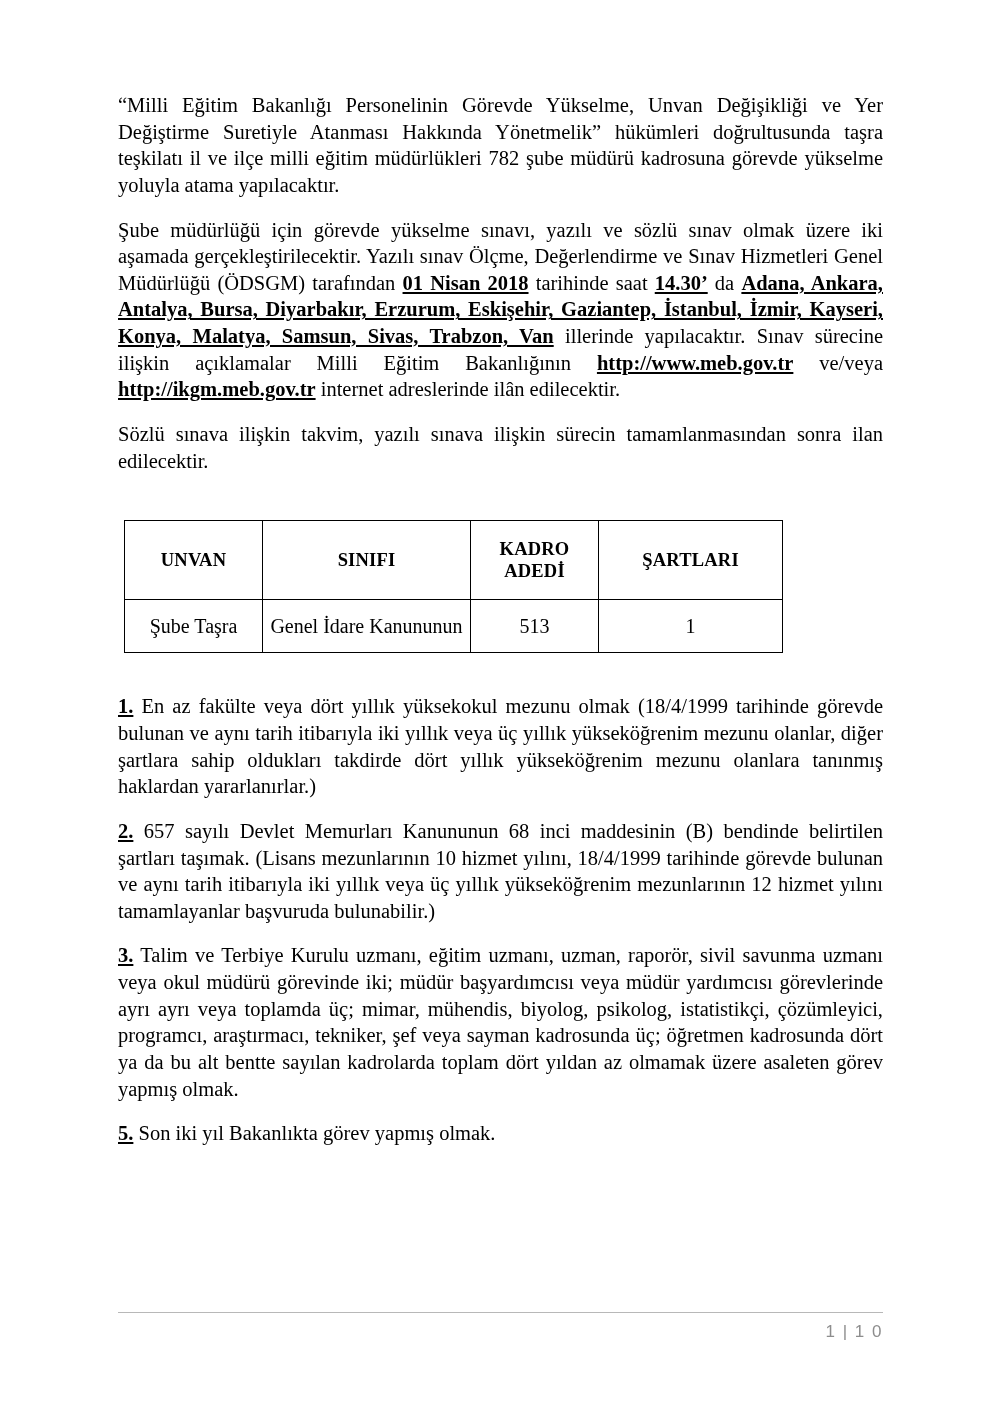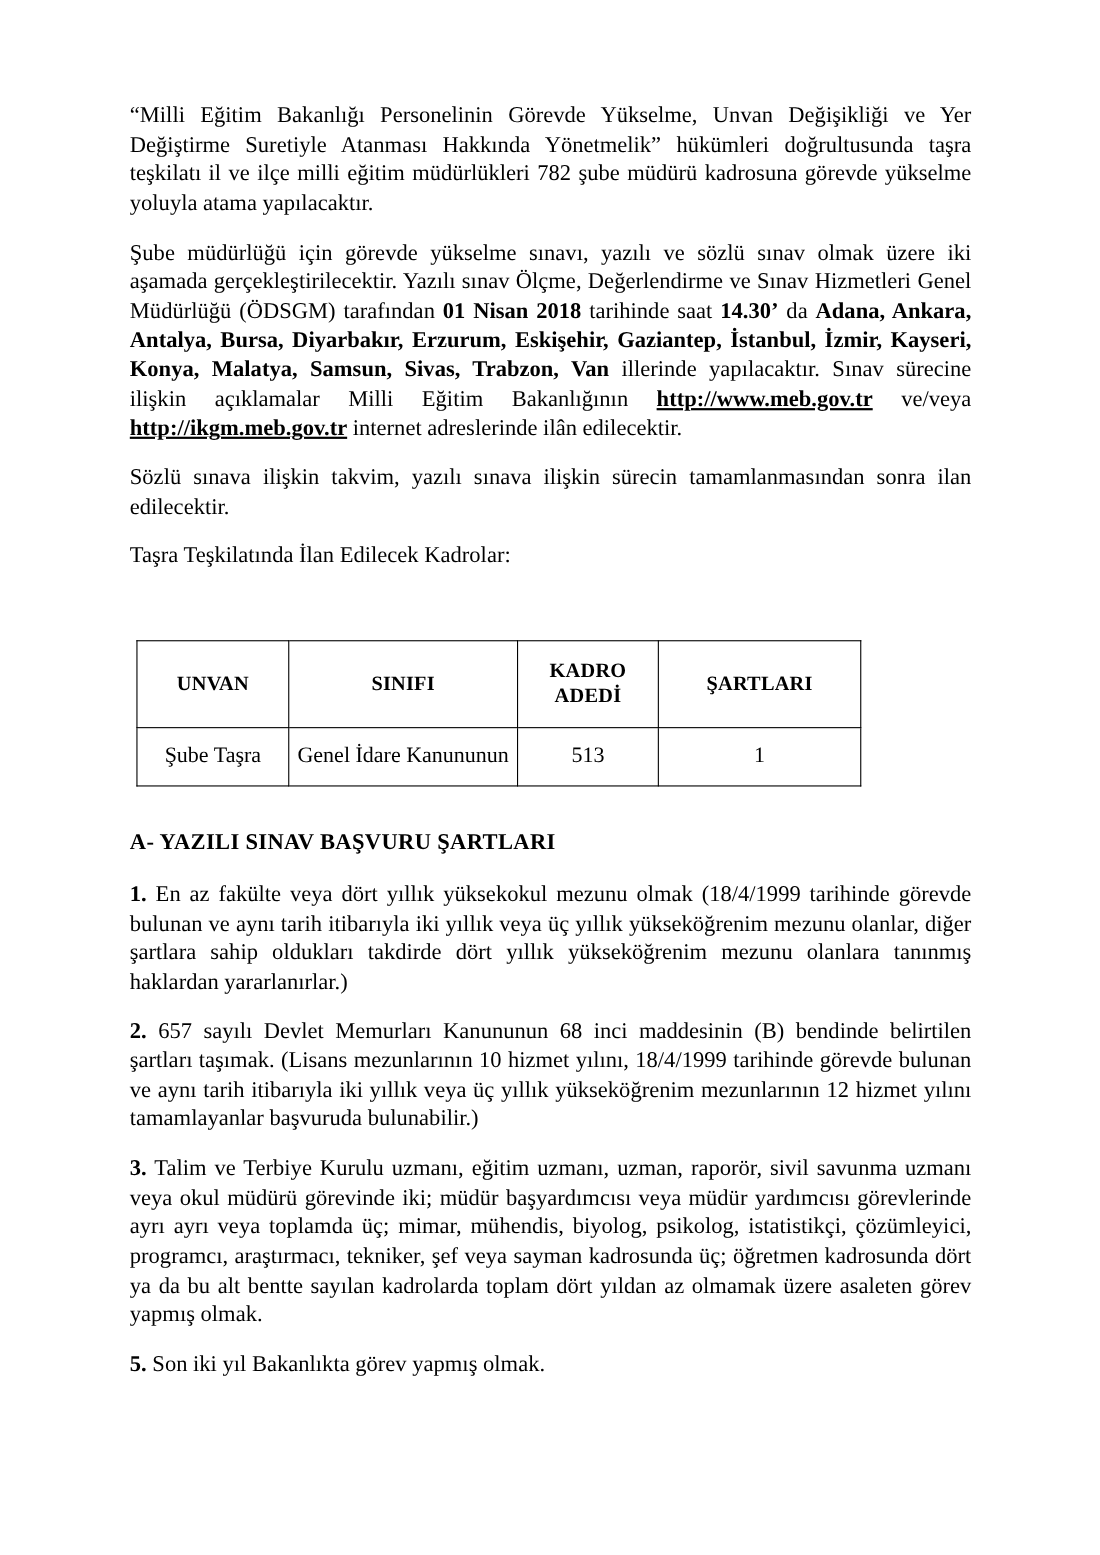--- a/index.html
+++ b/index.html
@@ -36,31 +36,31 @@
     margin: 0 0 18px 0;
     font-size: 20.5px;
     line-height: 1.30;
     text-align: justify;
     text-justify: inter-word;
     hyphens: none;
   }
 
   p.para:last-child { margin-bottom: 0; }
 
-  .b { font-weight: bold; }
+  .b { font-weight: bold; text-decoration: underline; }
 
   .url {
     font-weight: bold;
     text-decoration: underline;
     color: #000000;
   }
 
   
   .table-wrap {
-    margin-top: 63px;
+    margin-top: 46px;
     margin-bottom: 40px;
     padding-left: 6px;
   }
   table.kadro {
     border-collapse: collapse;
     width: 658px;
     table-layout: fixed;
   }
   table.kadro td, table.kadro th {
     border: 1.6px solid #000000;
@@ -122,21 +122,20 @@
 <div class="page">
 
   <div class="content">
 
     <p class="para">“Milli Eğitim Bakanlığı Personelinin Görevde Yükselme, Unvan Değişikliği ve Yer Değiştirme Suretiyle Atanması Hakkında Yönetmelik” hükümleri doğrultusunda taşra teşkilatı il ve ilçe milli eğitim müdürlükleri 782 şube müdürü kadrosuna görevde yükselme yoluyla atama yapılacaktır.</p>
 
     <p class="para"><span>Şube müdürlüğü için görevde yükselme sınavı, yazılı ve sözlü sınav olmak üzere iki aşamada gerçekleştirilecektir. Yazılı sınav Ölçme, Değerlendirme ve Sınav Hizmetleri Genel Müdürlüğü (ÖDSGM) tarafından </span><span class="b">01 Nisan 2018</span><span> tarihinde saat </span><span class="b">14.30’</span><span> da </span><span class="b">Adana, Ankara, Antalya, Bursa, Diyarbakır, Erzurum, Eskişehir, Gaziantep, İstanbul, İzmir, Kayseri, Konya, Malatya, Samsun, Sivas, Trabzon, Van</span><span> illerinde yapılacaktır. Sınav sürecine ilişkin açıklamalar Milli Eğitim Bakanlığının </span><a class="url" href="#">http://www.meb.gov.tr</a><span> ve/veya </span><a class="url" href="#">http://ikgm.meb.gov.tr</a><span> internet adreslerinde ilân edilecektir.</span></p>
 
     <p class="para">Sözlü sınava ilişkin takvim, yazılı sınava ilişkin sürecin tamamlanmasından sonra ilan edilecektir.</p>
 
-    <p class="para">Taşra Teşkilatında İlan Edilecek Kadrolar:</p>
 
     <div class="table-wrap">
       <table class="kadro">
         <colgroup>
           <col class="col-unvan">
           <col class="col-sinifi">
           <col class="col-kadro">
           <col class="col-derece">
         </colgroup>
         <thead>
@@ -151,27 +150,30 @@
           <tr>
             <td>Şube Taşra</td>
             <td>Genel İdare Kanununun</td>
             <td>513</td>
             <td>1</td>
           </tr>
         </tbody>
       </table>
     </div>
 
-    <h2 class="section-heading">A- YAZILI SINAV BAŞVURU ŞARTLARI</h2>
 
     <p class="para"><span class="b">1.</span><span> En az fakülte veya dört yıllık yüksekokul mezunu olmak (18/4/1999 tarihinde görevde bulunan ve aynı tarih itibarıyla iki yıllık veya üç yıllık yükseköğrenim mezunu olanlar, diğer şartlara sahip oldukları takdirde dört yıllık yükseköğrenim mezunu olanlara tanınmış haklardan yararlanırlar.)</span></p>
 
     <p class="para"><span class="b">2.</span><span> 657 sayılı Devlet Memurları Kanununun 68 inci maddesinin (B) bendinde belirtilen şartları taşımak. (Lisans mezunlarının 10 hizmet yılını, 18/4/1999 tarihinde görevde bulunan ve aynı tarih itibarıyla iki yıllık veya üç yıllık yükseköğrenim mezunlarının 12 hizmet yılını tamamlayanlar başvuruda bulunabilir.)</span></p>
 
     <p class="para"><span class="b">3.</span><span> Talim ve Terbiye Kurulu uzmanı, eğitim uzmanı, uzman, raporör, sivil savunma uzmanı veya okul müdürü görevinde iki; müdür başyardımcısı veya müdür yardımcısı görevlerinde ayrı ayrı veya toplamda üç; mimar, mühendis, biyolog, psikolog, istatistikçi, çözümleyici, programcı, araştırmacı, tekniker, şef veya sayman kadrosunda üç; öğretmen kadrosunda dört ya da bu alt bentte sayılan kadrolarda toplam dört yıldan az olmamak üzere asaleten görev yapmış olmak.</span></p>
 
 
     <p class="para"><span class="b">5.</span><span> Son iki yıl Bakanlıkta görev yapmış olmak.</span></p>
 
   </div>
 
+  <div class="footer">
+    <div class="footer-rule"></div>
+    <div class="footer-pageno">1 | 1 0</div>
+  </div>
 
 </div>
 
 </body></html>

